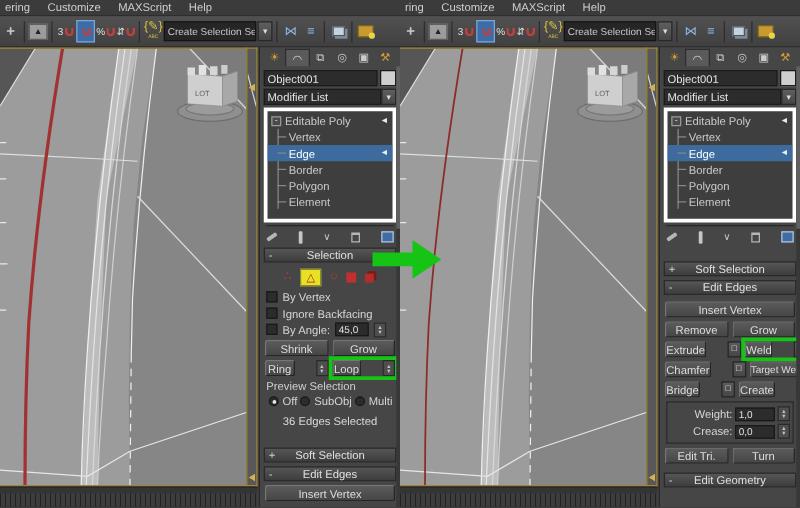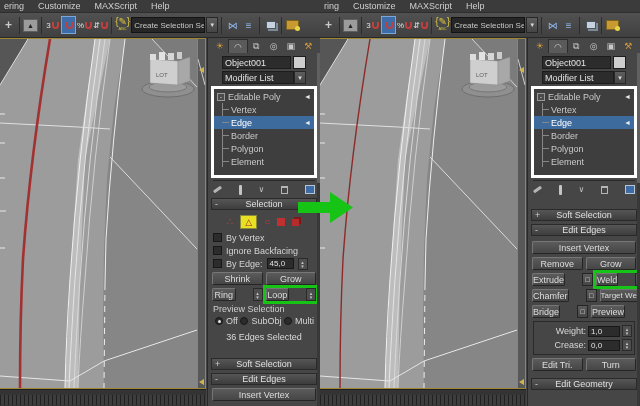--- a/index.html
+++ b/index.html
@@ -48,21 +48,21 @@
   .trackbar::after{content:"";position:absolute;left:0;right:0;bottom:1px;height:10px;
     background:repeating-linear-gradient(90deg,#212121 0 1px,#3d3d3d 1px 4px)}
   #half-right .red-edge{stroke:#8d2a2a;stroke-width:1.4}
 
   
   .panel{position:absolute;left:207px;top:38px;width:113px;height:368px;background:#464646;
     border-left:1px solid #282828;font-size:9px;color:#d4d4d4}
   .tabs{display:flex;height:15px;margin:1px 3px 0}
   .tab{flex:1;display:flex;align-items:center;justify-content:center;font-size:9px;color:#c9c9c9;height:14px}
   .tab.active{background:#5a5a5a;border:1px solid #2d2d2d;border-bottom:none}
-  .row{display:flex;align-items:flex-start;margin:2px 14px 0}
+  .row{display:flex;align-items:flex-start;margin:2px 3px 0}
   .field{flex:1;height:13px;background:#2c2c2c;border:1px solid #1c1c1c;padding:0 2px;
     display:flex;align-items:center;font-size:9px;color:#e2e2e2;white-space:nowrap;overflow:hidden}
   .swatch{width:13px;height:13px;background:#cfcfcf;border:1px solid #1c1c1c;margin-left:2px}
   .stack{margin:2px 3px 0;height:92px;background:#3e3e3e;border:3px solid #ffffff;
     padding:1px 0;position:relative;overflow:hidden}
   .srow{height:13px;display:flex;align-items:center;padding:0 3px;position:relative;color:#c9c9c9}
   .srow.child{padding-left:17px}
   .srow.child::before{content:"";position:absolute;left:8px;top:6px;width:7px;height:1px;background:#878787}
   .treev{position:absolute;left:8px;top:14px;width:1px;height:64px;background:#878787}
   .srow.sel{background:#3e6b9e;color:#fff}
@@ -285,21 +285,21 @@
     <div class="cbrow">
         <span class="cb"></span>
         <span>By Vertex</span>
       </div>
     <div class="cbrow">
         <span class="cb"></span>
         <span>Ignore Backfacing</span>
       </div>
     <div class="cbrow">
       <span class="cb"></span>
-      <span>By Edge:</span>
+      <span>By Angle:</span>
       <span class="numf">45,0</span>
       <span class="spinner">
           <span>▴</span>
           <span>▾</span>
         </span>
     </div>
     <div class="brow">
       <div class="btn">Shrink</div>
       <div class="btn">Grow</div>
     </div>
@@ -532,21 +532,21 @@
         <span class="sqbtn">□</span>
       </div>
       <div class="btn small">Target Weld</div>
     </div>
     <div class="brow">
       <div class="pair">
         <div class="btn">Bridge</div>
         <span class="sqbtn">□</span>
       </div>
       <div class="pair">
-        <div class="btn">Preview</div>
+        <div class="btn">Create</div>
         <span class="sqbtn">□</span>
       </div>
     </div>
     <div class="groupbox">
       <div class="grow2">
         <span class="glbl">Weight:</span>
         <span class="numf" style="width:32px">1,0</span>
         <span class="spinner">
             <span>▴</span>
             <span>▾</span>

